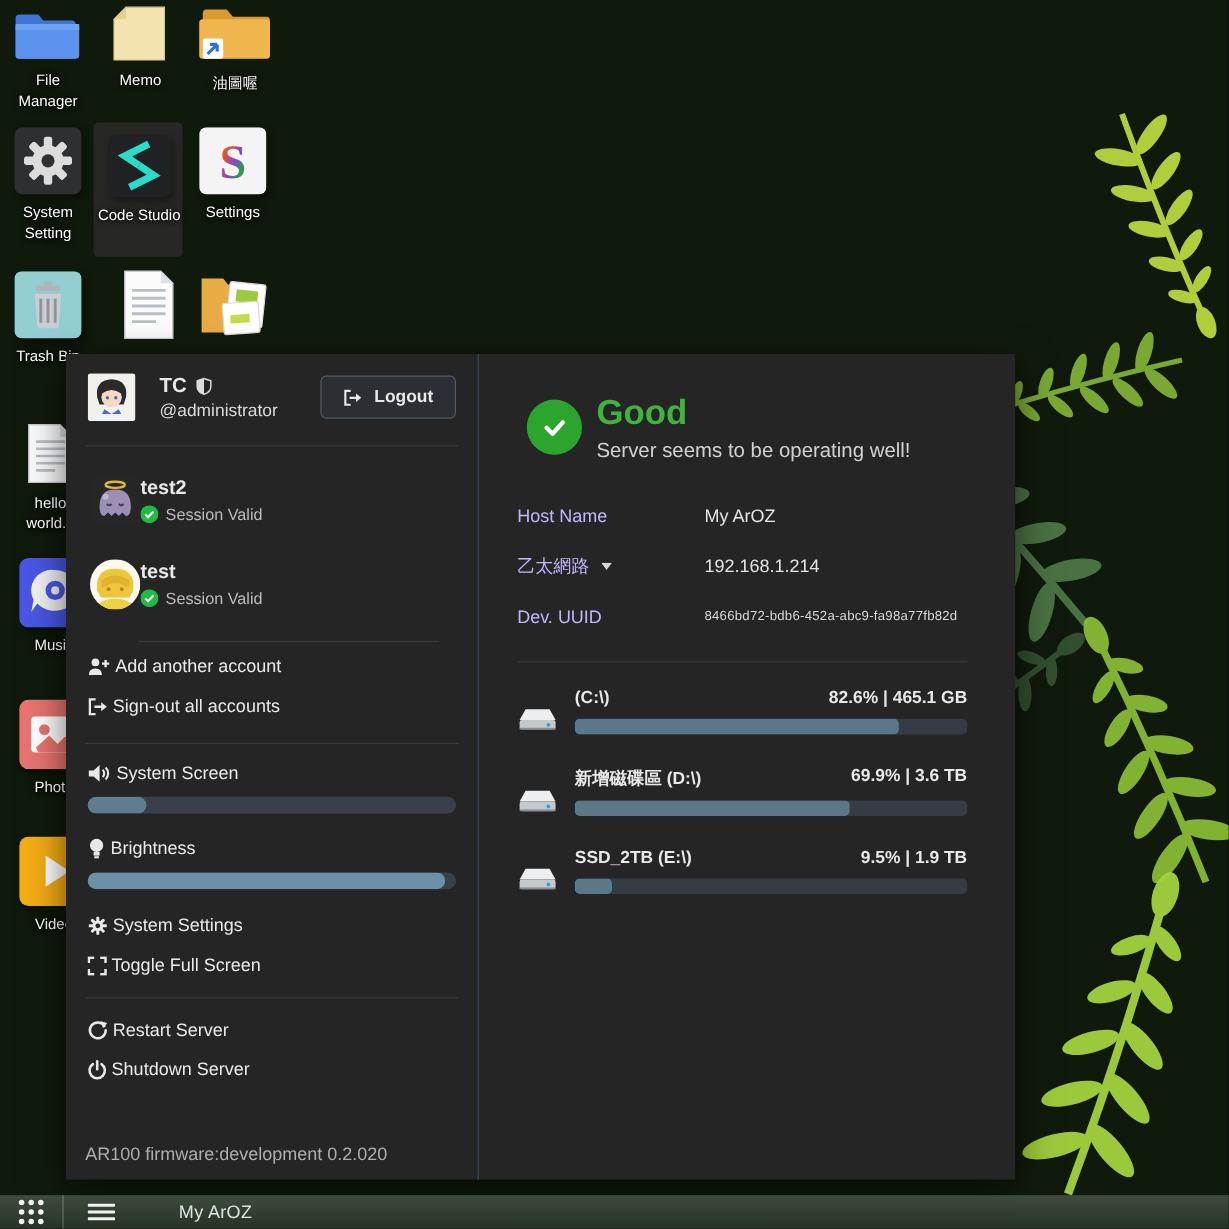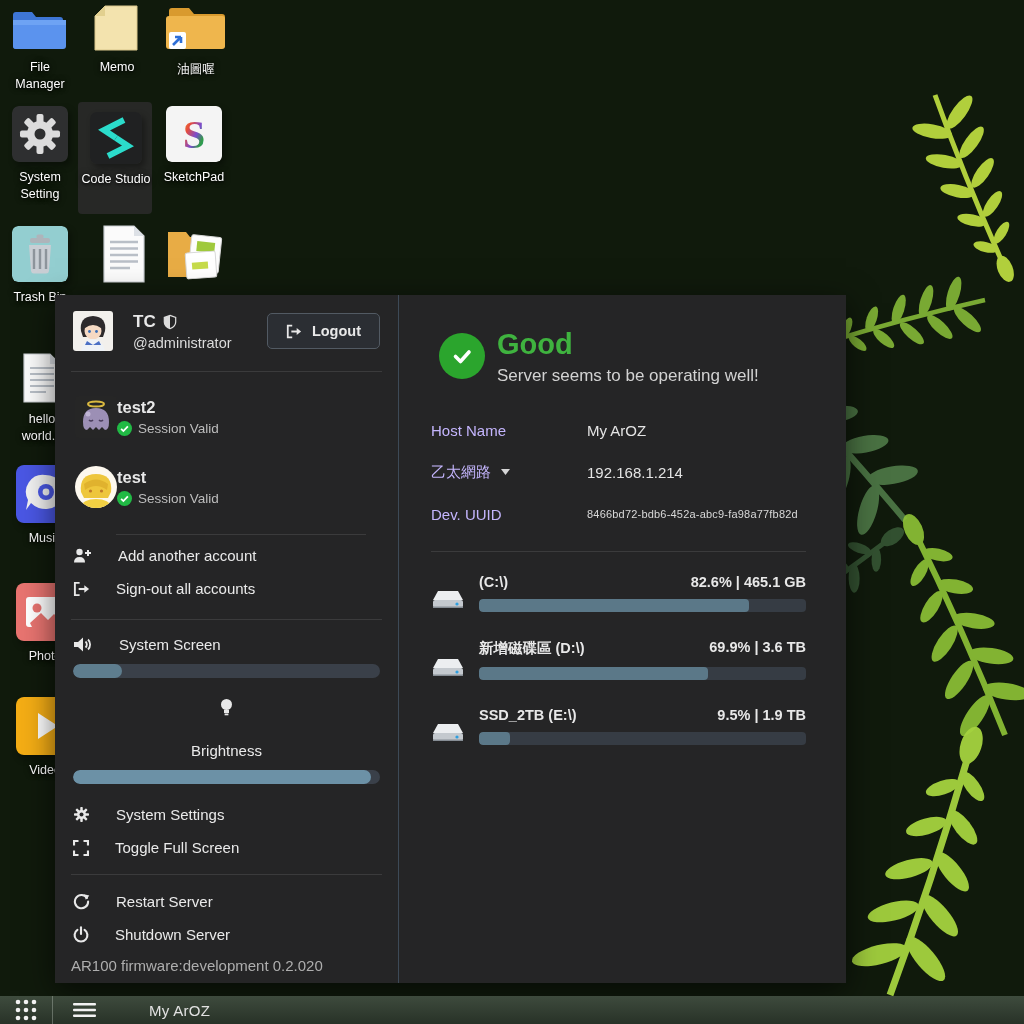--- a/index.html
+++ b/index.html
@@ -47,21 +47,21 @@
   .logout-btn{display:flex;align-items:center;gap:10px;background:#2b2e33;border:1px solid #525a63;
               border-radius:5px;color:#e8e8e8;font-size:14.5px;font-weight:bold;
               padding:9px 18px;cursor:pointer;}
 
   .account{display:flex;align-items:center;margin:14px 4px;}
   .acc-avatar{width:42px;height:42px;flex:none;border-radius:4px;overflow:hidden;}
   .acc-avatar.round{border-radius:50%;}
   .acc-name{font-size:16.5px;font-weight:bold;}
   .acc-status{display:flex;align-items:center;gap:6px;font-size:13.5px;color:#bdbdbd;margin-top:4px;}
 
-  .mitem{display:flex;align-items:center;gap:26px;padding:8px 2px;font-size:15px;color:#eaeaea;cursor:pointer;}
+  .mitem{display:flex;align-items:center;gap:4px;padding:8px 2px;font-size:15px;color:#eaeaea;cursor:pointer;}
   .mitem svg{flex:none;}
 
   .slider-block{padding:2px 2px 0;}
   .slider{height:14px;background:#3a4049;border-radius:7px;margin:11px 0 14px;overflow:hidden;cursor:pointer;}
   .slider-fill{height:100%;background:#5e7d8e;border-radius:7px;}
   .firmware{margin-top:auto;font-size:15px;color:#aeaeae;padding:6px 0 2px;}
 
   
   .status-head{display:flex;align-items:flex-start;gap:12px;padding-left:8px;}
   .good-circle{width:46px;height:46px;border-radius:50%;background:#2ba52d;flex:none;
@@ -196,21 +196,21 @@
               <stop offset=".3" stop-color="#e64c3c"></stop>
             <stop offset=".55" stop-color="#7b4ccf"></stop>
               <stop offset=".75" stop-color="#2f9e44"></stop>
             <stop offset="1" stop-color="#2b78d4"></stop>
           </linearGradient>
         </defs>
         <rect x="0" y="0" width="56" height="56" rx="5" fill="#f4f4f4"></rect>
         <text x="28" y="42" text-anchor="middle" font-family="Liberation Serif, serif" font-size="40" font-weight="bold" fill="url(#sgrad)">S</text>
       </svg>
     </div>
-    <div class="dlabel">SketchPad</div>
+    <div class="dlabel">Settings</div>
   </div>
 
   <div class="dicon" style="left:8px;top:226px;">
     <div class="glyph">
       <svg width="56" height="56" viewBox="0 0 56 56" class="tile">
         <rect x="0" y="0" width="56" height="56" rx="6" fill="#93ced0"></rect>
         <rect x="18" y="12" width="20" height="5" rx="2" fill="#aeb4ba"></rect>
         <rect x="24.5" y="8.5" width="7" height="4" rx="1.5" fill="#aeb4ba"></rect>
         <path d="M17,19 h22 l-2,26 a3,3 0 0 1 -3,2.6 h-12 a3,3 0 0 1 -3,-2.6 z" fill="#c9ced4"></path>
         <path d="M22,23 v20 M28,23 v20 M34,23 v20" stroke="#8d949b" stroke-width="2.4"></path>
@@ -401,21 +401,21 @@
             <path d="M12.5,5.5 a4,4 0 0 1 0,6 M15,3.5 a7,7 0 0 1 0,10" stroke="#e8e8e8" stroke-width="1.8" fill="none"></path>
           </svg>
           <span>System Screen</span>
         </div>
         <div class="slider">
           <div class="slider-fill" style="width: 16%;"></div>
         </div>
       </div>
 
       <div class="slider-block">
-        <div class="mitem" style="padding:4px 0 0;flex-direction:column;">
+        <div class="mitem" style="padding:4px 0 0;">
           <svg width="15" height="18" viewBox="0 0 15 18">
             <circle cx="7.5" cy="6.5" r="5.5" fill="#e8e8e8"></circle>
             <rect x="5" y="12" width="5" height="3" fill="#e8e8e8"></rect>
             <rect x="5.6" y="15.5" width="3.8" height="1.8" fill="#e8e8e8"></rect>
           </svg>
           <span>Brightness</span>
         </div>
         <div class="slider">
           <div class="slider-fill" style="background: rgb(108, 145, 166); width: 97%;"></div>
         </div>

